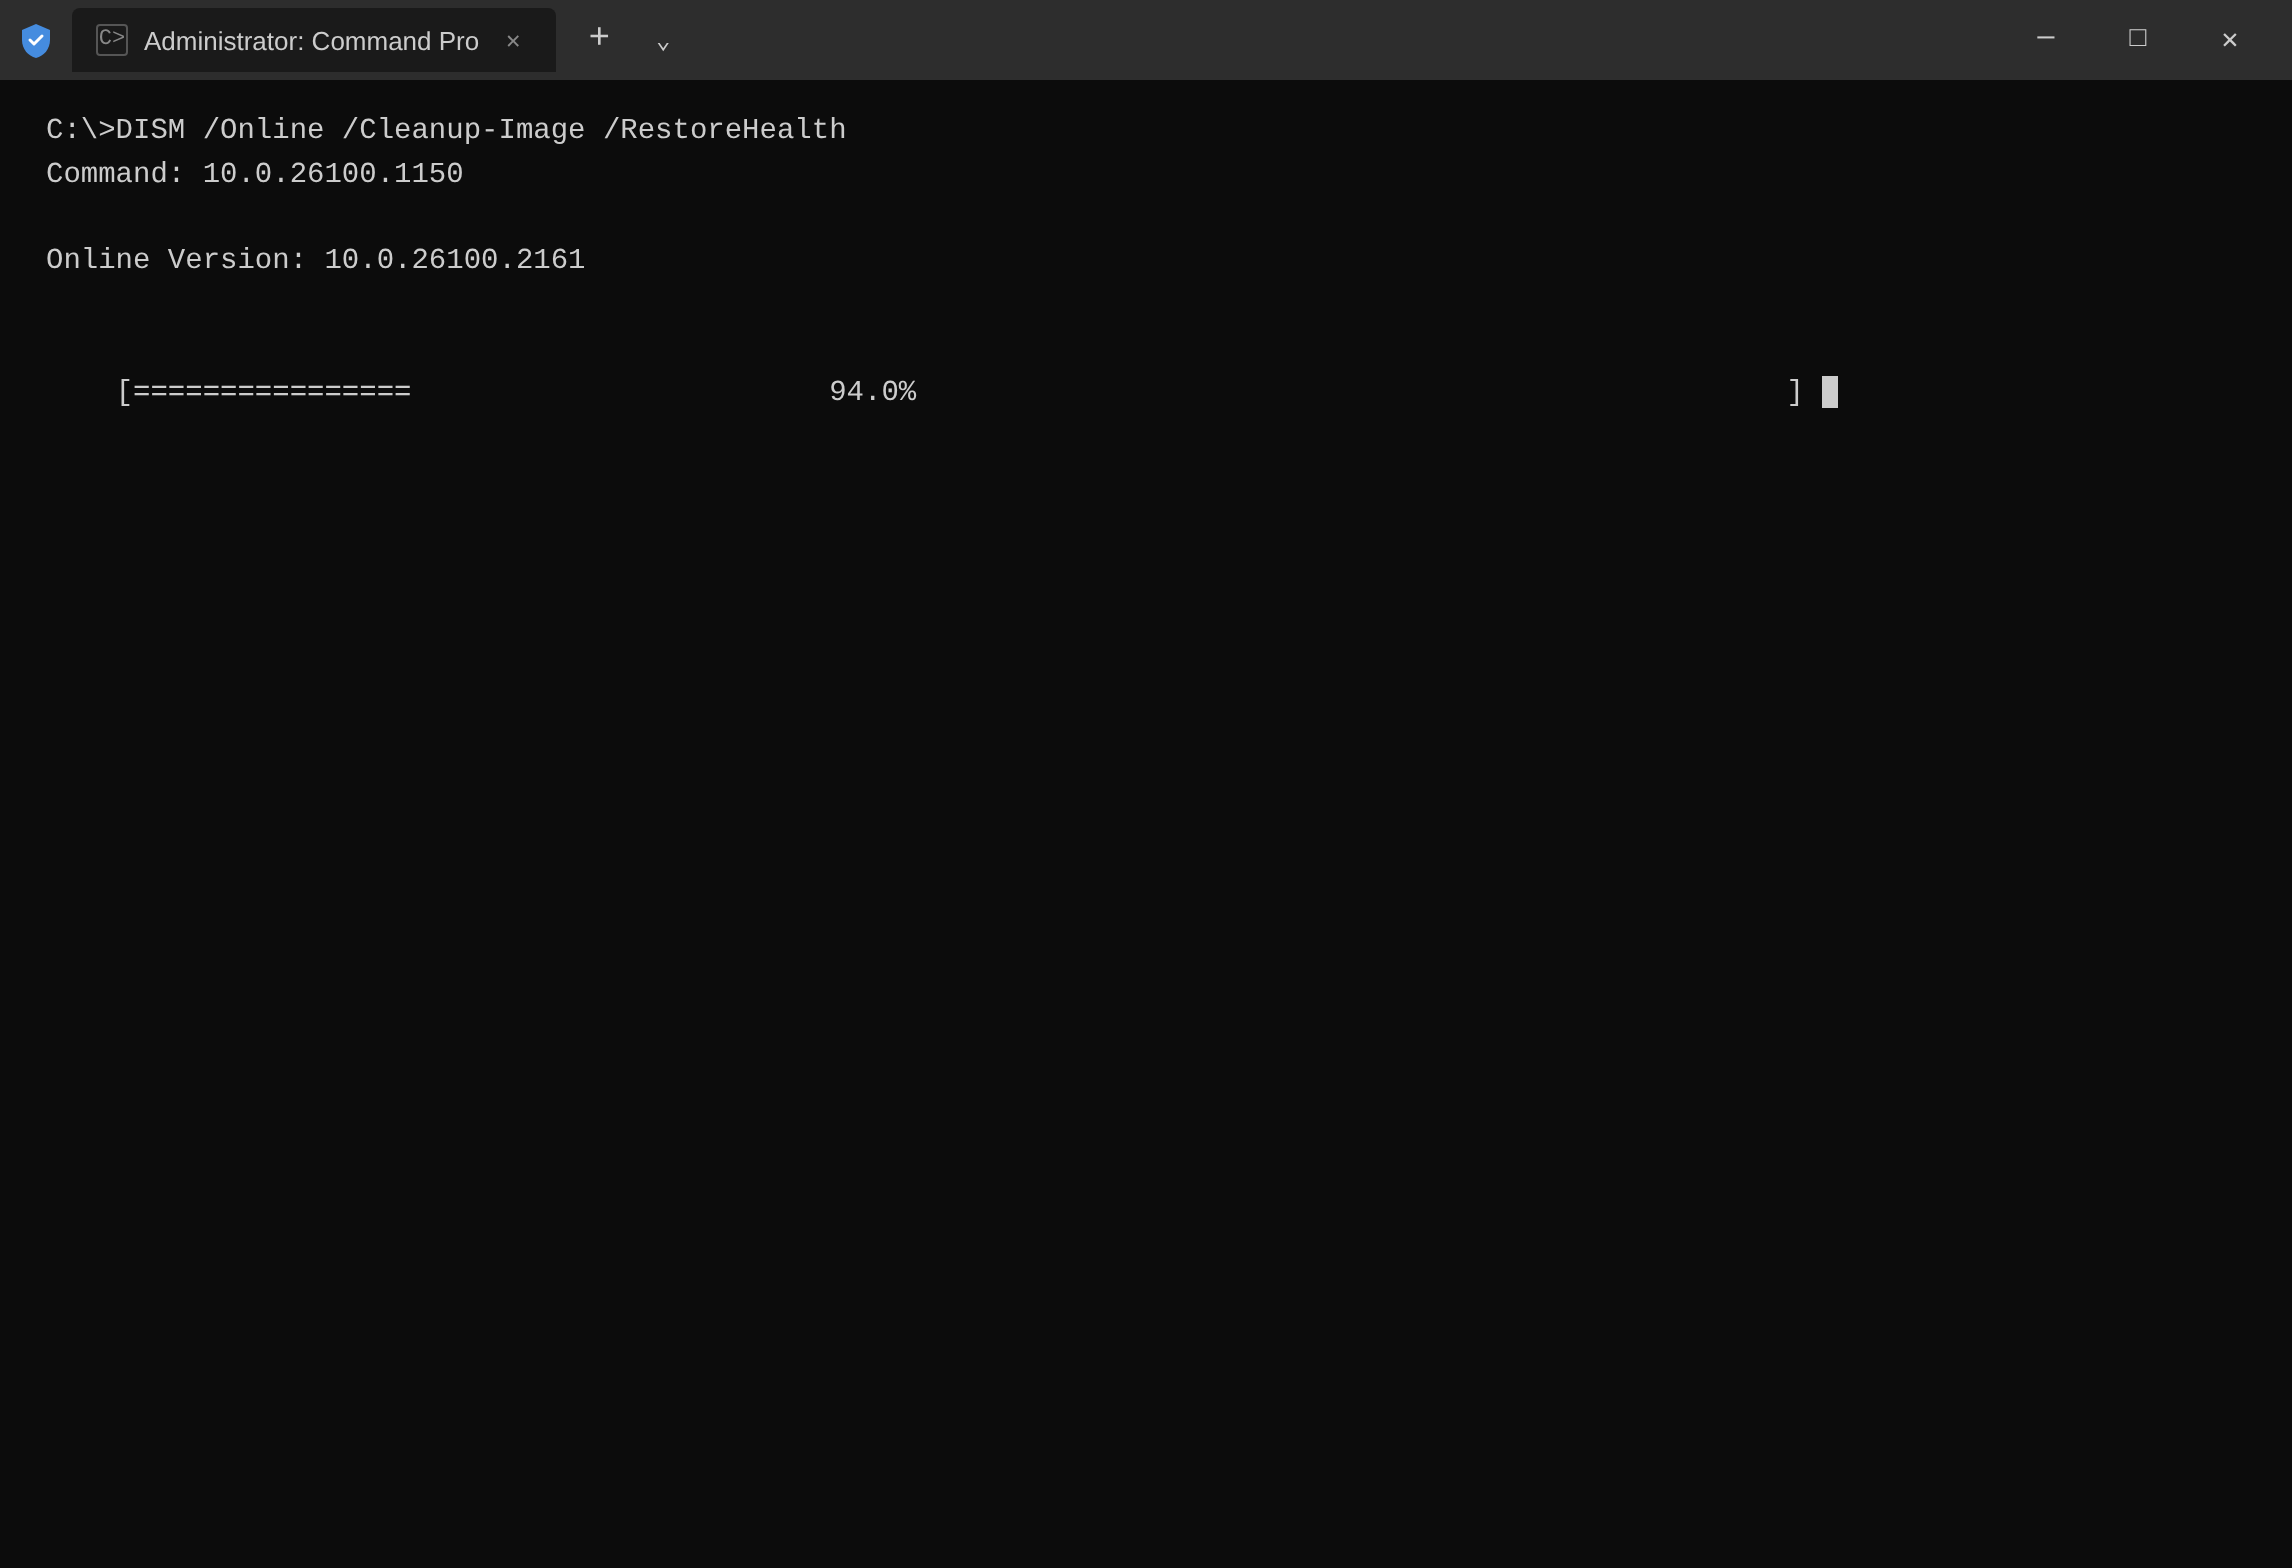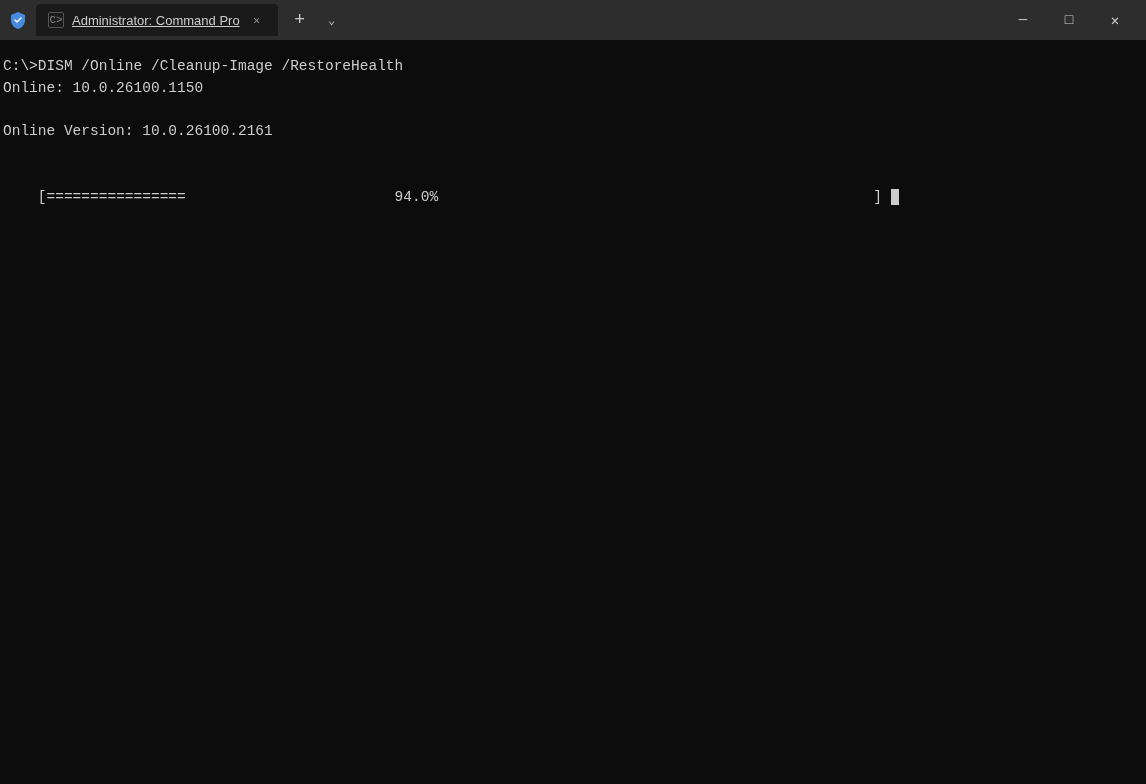--- a/index.html
+++ b/index.html
@@ -61,21 +61,20 @@
       font-size: 11px;
       color: #888;
       border: 1px solid #555;
       border-radius: 2px;
     }
 
     .tab-title {
       color: #cccccc;
       font-size: 13px;
       font-family: 'Segoe UI', sans-serif;
-      text-decoration: underline;
     }
 
     .tab-close {
       width: 18px;
       height: 18px;
       display: flex;
       align-items: center;
       justify-content: center;
       border-radius: 3px;
       font-size: 12px;
@@ -121,21 +120,21 @@
       justify-content: center;
       color: #cccccc;
       font-size: 14px;
       cursor: pointer;
     }
 
     .terminal-body {
       background: #0c0c0c;
       width: 100%;
       height: calc(784px - 40px);
-      padding: 16px 3px;
+      padding: 16px 23px;
       color: #cccccc;
       font-size: 14.5px;
       line-height: 1.5;
       font-family: 'Consolas', 'Courier New', monospace;
     }
 
     .terminal-line {
       white-space: pre;
     }
 
@@ -191,20 +190,20 @@
     </div>
     <div class="title-btn close">
       <span>✕</span>
     </div>
   </div>
 </div>
 
 <div class="terminal-body">
   <div class="terminal-line">C:\&gt;DISM /Online /Cleanup-Image /RestoreHealth</div>
   <div class="terminal-line"></div>
-  <div class="terminal-line">Online: 10.0.26100.1150</div>
+  <div class="terminal-line">Command: 10.0.26100.1150</div>
   <div class="terminal-line">&nbsp;</div>
   <div class="terminal-line">Online Version: 10.0.26100.2161</div>
   <div class="terminal-line">&nbsp;</div>
   <div class="terminal-line">
     <span>[================</span><span>                        </span><span>94.0%</span><span>                                                  </span><span>]</span> <span class="cursor"></span>
   </div>
 </div>
 
 </body></html>

